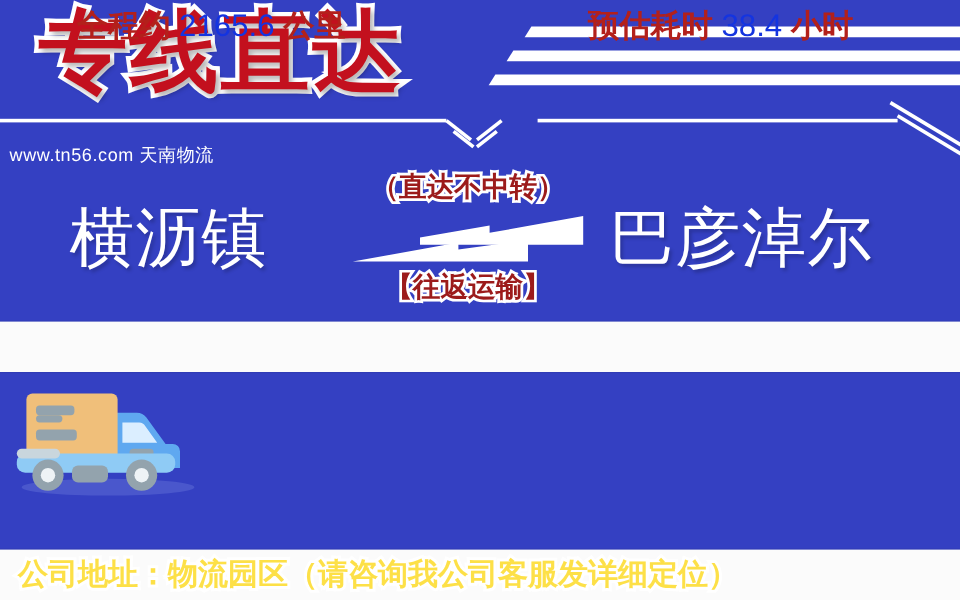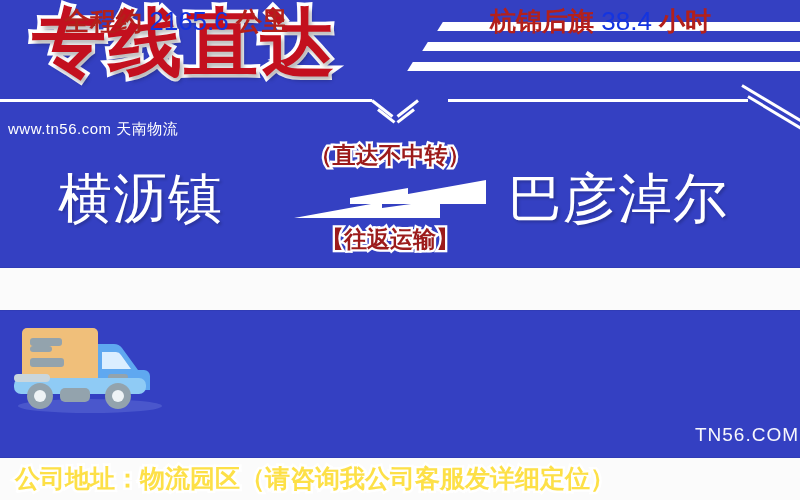--- a/index.html
+++ b/index.html
@@ -232,21 +232,21 @@
     <div class="tag bot">【往返运输】</div>
   </div>
 
   <div class="band info"></div>
   <div class="info-item dist">
     <span>全程约</span>
     <span class="num">2165.6</span>
     <span>公里</span>
   </div>
   <div class="info-item time">
-    <span>杭锦后旗</span>
+    <span>预估耗时</span>
     <span class="num">38.4</span>
     <span>小时</span>
   </div>
 
   <div class="truck">
     <svg width="160" height="100" viewBox="0 0 160 100" xmlns="http://www.w3.org/2000/svg">
       <ellipse cx="82" cy="90" rx="72" ry="7" fill="#4a57cc"></ellipse>
       <path d="M86 28 h20 a10 10 0 0 1 8 4 l16 22 h6 a6 6 0 0 1 6 6 v14 H86 Z" fill="#5fa8f0"></path>
       <rect x="14" y="12" width="76" height="56" rx="5" fill="#f0bf7a"></rect>
       <rect x="22" y="22" width="32" height="8" rx="3" fill="#93a3ad"></rect>
@@ -258,18 +258,17 @@
       <rect x="6" y="58" width="36" height="8" rx="4" fill="#c9d6dd"></rect>
       <rect x="52" y="72" width="30" height="14" rx="5" fill="#93a3ad"></rect>
       <circle cx="32" cy="80" r="13" fill="#93a3ad"></circle>
       <circle cx="32" cy="80" r="6" fill="#eef3f6"></circle>
       <circle cx="110" cy="80" r="13" fill="#93a3ad"></circle>
       <circle cx="110" cy="80" r="6" fill="#eef3f6"></circle>
     </svg>
   </div>
 
 
-  <div class="watermark">TN56.COM</div>
 
   <div class="band addr"></div>
   <div class="addr-text">公司地址：物流园区（请咨询我公司客服发详细定位）</div>
 
 </div>
 
 </body></html>

